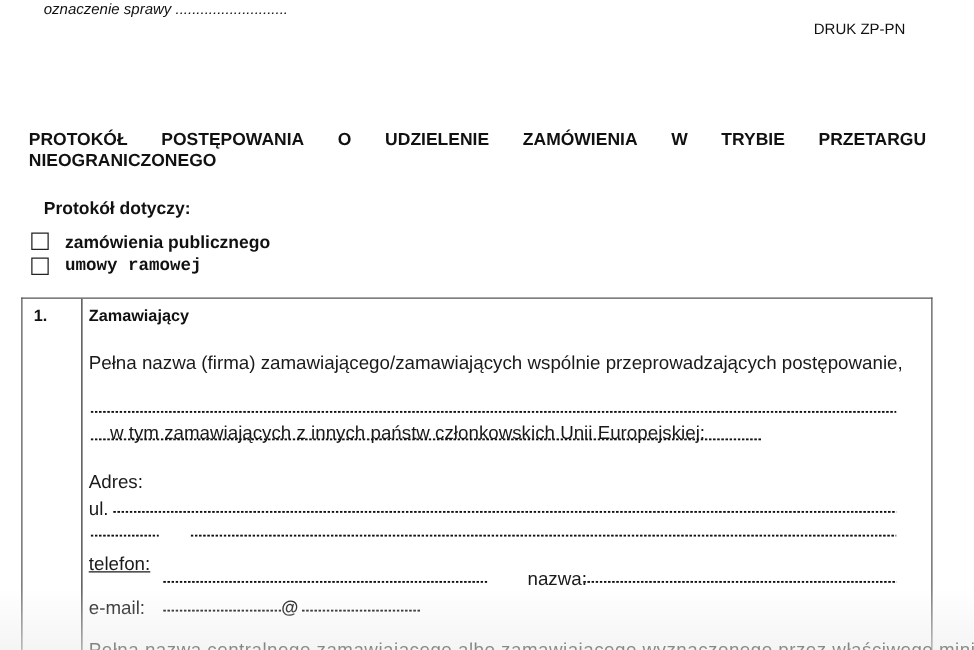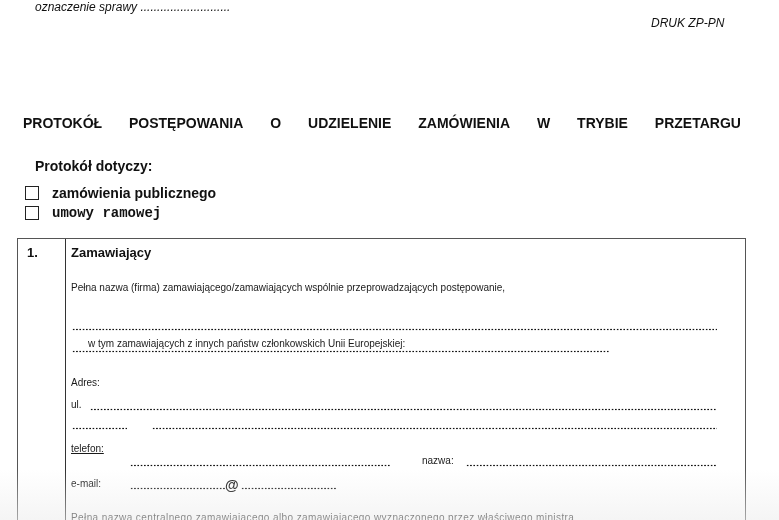--- a/index.html
+++ b/index.html
@@ -9,42 +9,42 @@
     font-family:"Liberation Sans", sans-serif;
     color:#111;
   }
   .fade {
     position:absolute; left:0; right:0; top:470px; height:50px;
     background:linear-gradient(to bottom, rgba(255,255,255,0) 0%, rgba(236,236,236,0.55) 100%);
     pointer-events:none; z-index:5;
   }
   .abs { position:absolute; white-space:nowrap; }
   .case-ref { left:35px; top:0; font-size:12px; font-style:italic; }
-  .form-code { left:651px; top:16px; font-size:12px; font-style:italic; }
+  .form-code { left:651px; top:16px; font-size:12px; }
   .title {
     left:23px; top:103px; width:718px; font-size:14px; font-weight:bold;
-    white-space:normal; line-height:17px;margin-top:12px;
+    white-space:normal; line-height:17px;
   }
   .title .l1 { display:flex; justify-content:space-between; }
   .concerns { left:23px; top:158px; font-size:14px; font-weight:bold;padding-left:12px; }
   .cb-row { left:25px; font-size:14px; font-weight:bold; display:flex; align-items:center;text-align:right; }
   .cb-box {
     width:12px; height:12px; border:1px solid #222; display:inline-block;
     margin-right:13px; background:#fff;
   }
   .tbl {
     position:absolute; left:17px; top:238px; width:729px; height:300px;
     border:1px solid #555; border-bottom:none; box-sizing:border-box;
   }
   .tbl .divider {
     position:absolute; left:47px; top:0; bottom:0; width:1px; background:#333;
   }
   .num { left:27px; top:245px; font-size:13px; font-weight:bold; }
   .sec-title { left:71px; top:245px; font-size:13px; font-weight:bold; }
-  .txt { font-size:10px; color:#1a1a1a; }
+  .txt { font-size:15px; color:#1a1a1a; }
   .dots {
     position:absolute; height:3px;
     background-image:radial-gradient(circle, #111 0.9px, transparent 1.1px);
     background-size:3.3px 3px; background-repeat:repeat-x;
   }
   .at { font-size:14px; font-weight:bold; }
 </style>
 </head>
 <body>
 
@@ -55,20 +55,21 @@
   <div class="l1">
     <span>PROTOKÓŁ</span>
     <span>POSTĘPOWANIA</span>
     <span>O</span>
     <span>UDZIELENIE</span>
     <span>ZAMÓWIENIA</span>
     <span>W</span>
     <span>TRYBIE</span>
     <span>PRZETARGU</span>
   </div>
+  <div>NIEOGRANICZONEGO</div>
 </div>
 
 <div class="abs concerns">Protokół dotyczy:</div>
 
 <div class="abs cb-row" style="top:185px;">
   <span class="cb-box"></span>
   <span>zamówienia publicznego</span>
 </div>
 <div class="abs cb-row" style="top:205px;font-family:Liberation Mono, monospace;">
   <span class="cb-box"></span>

